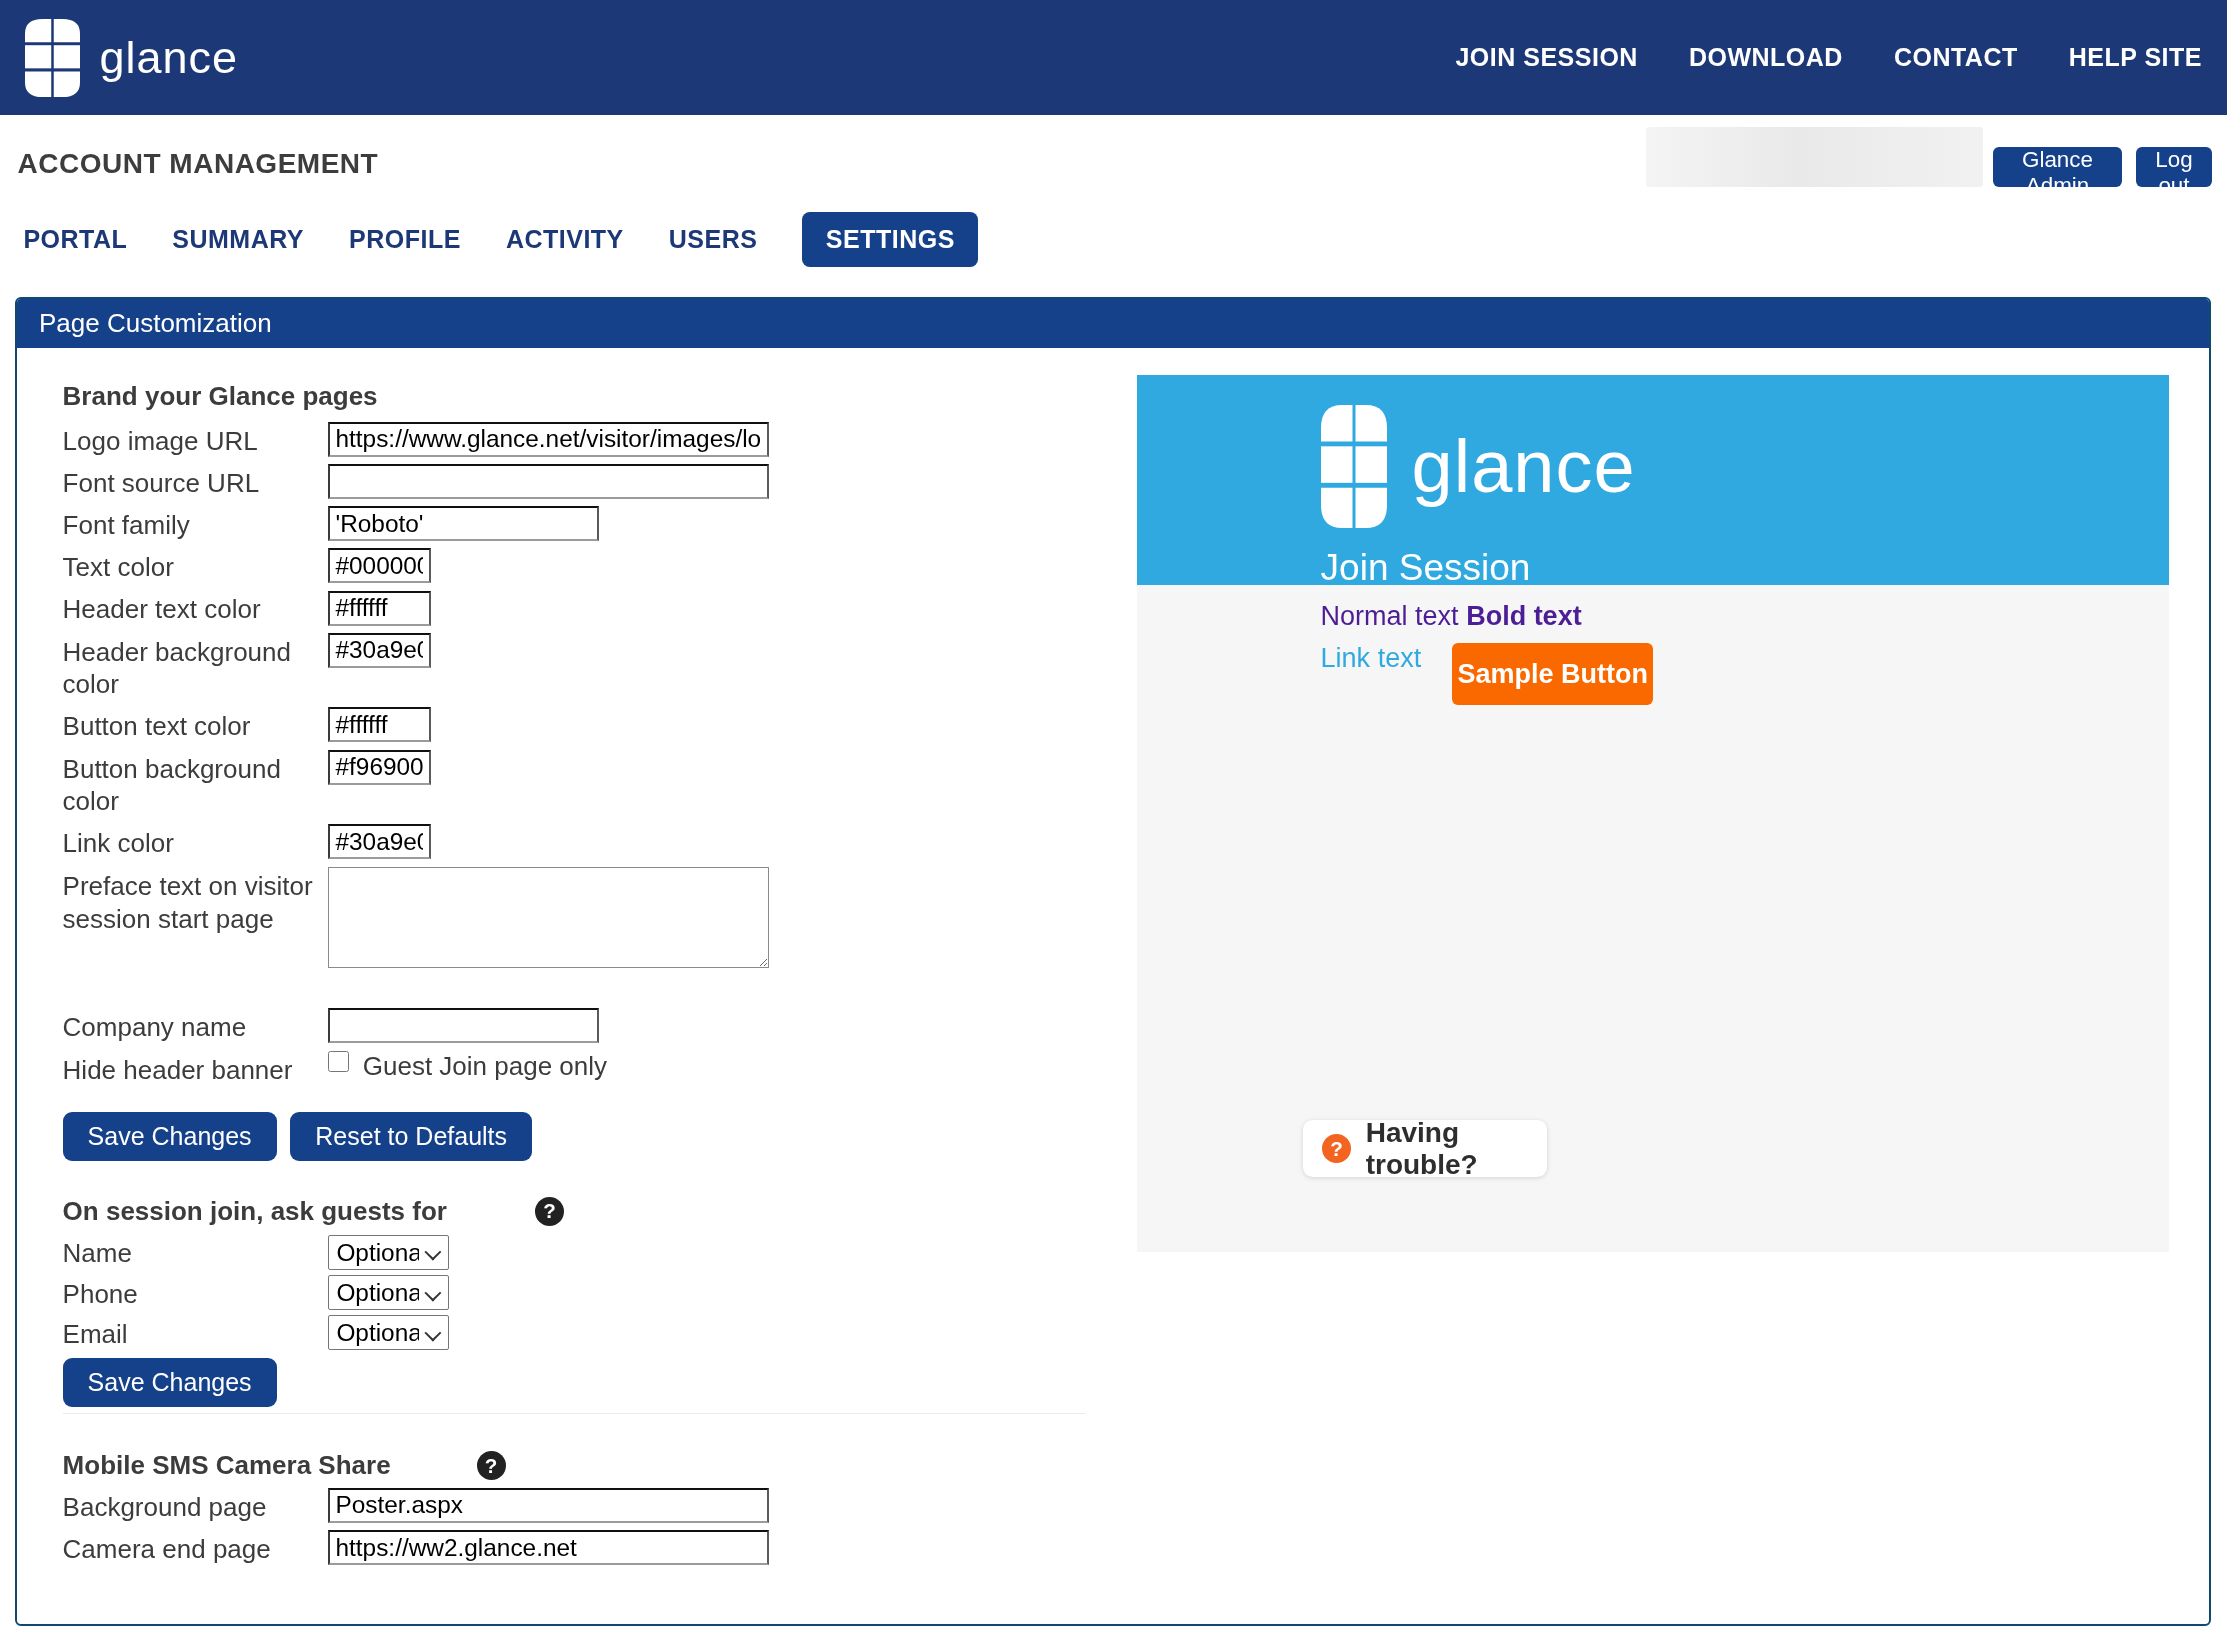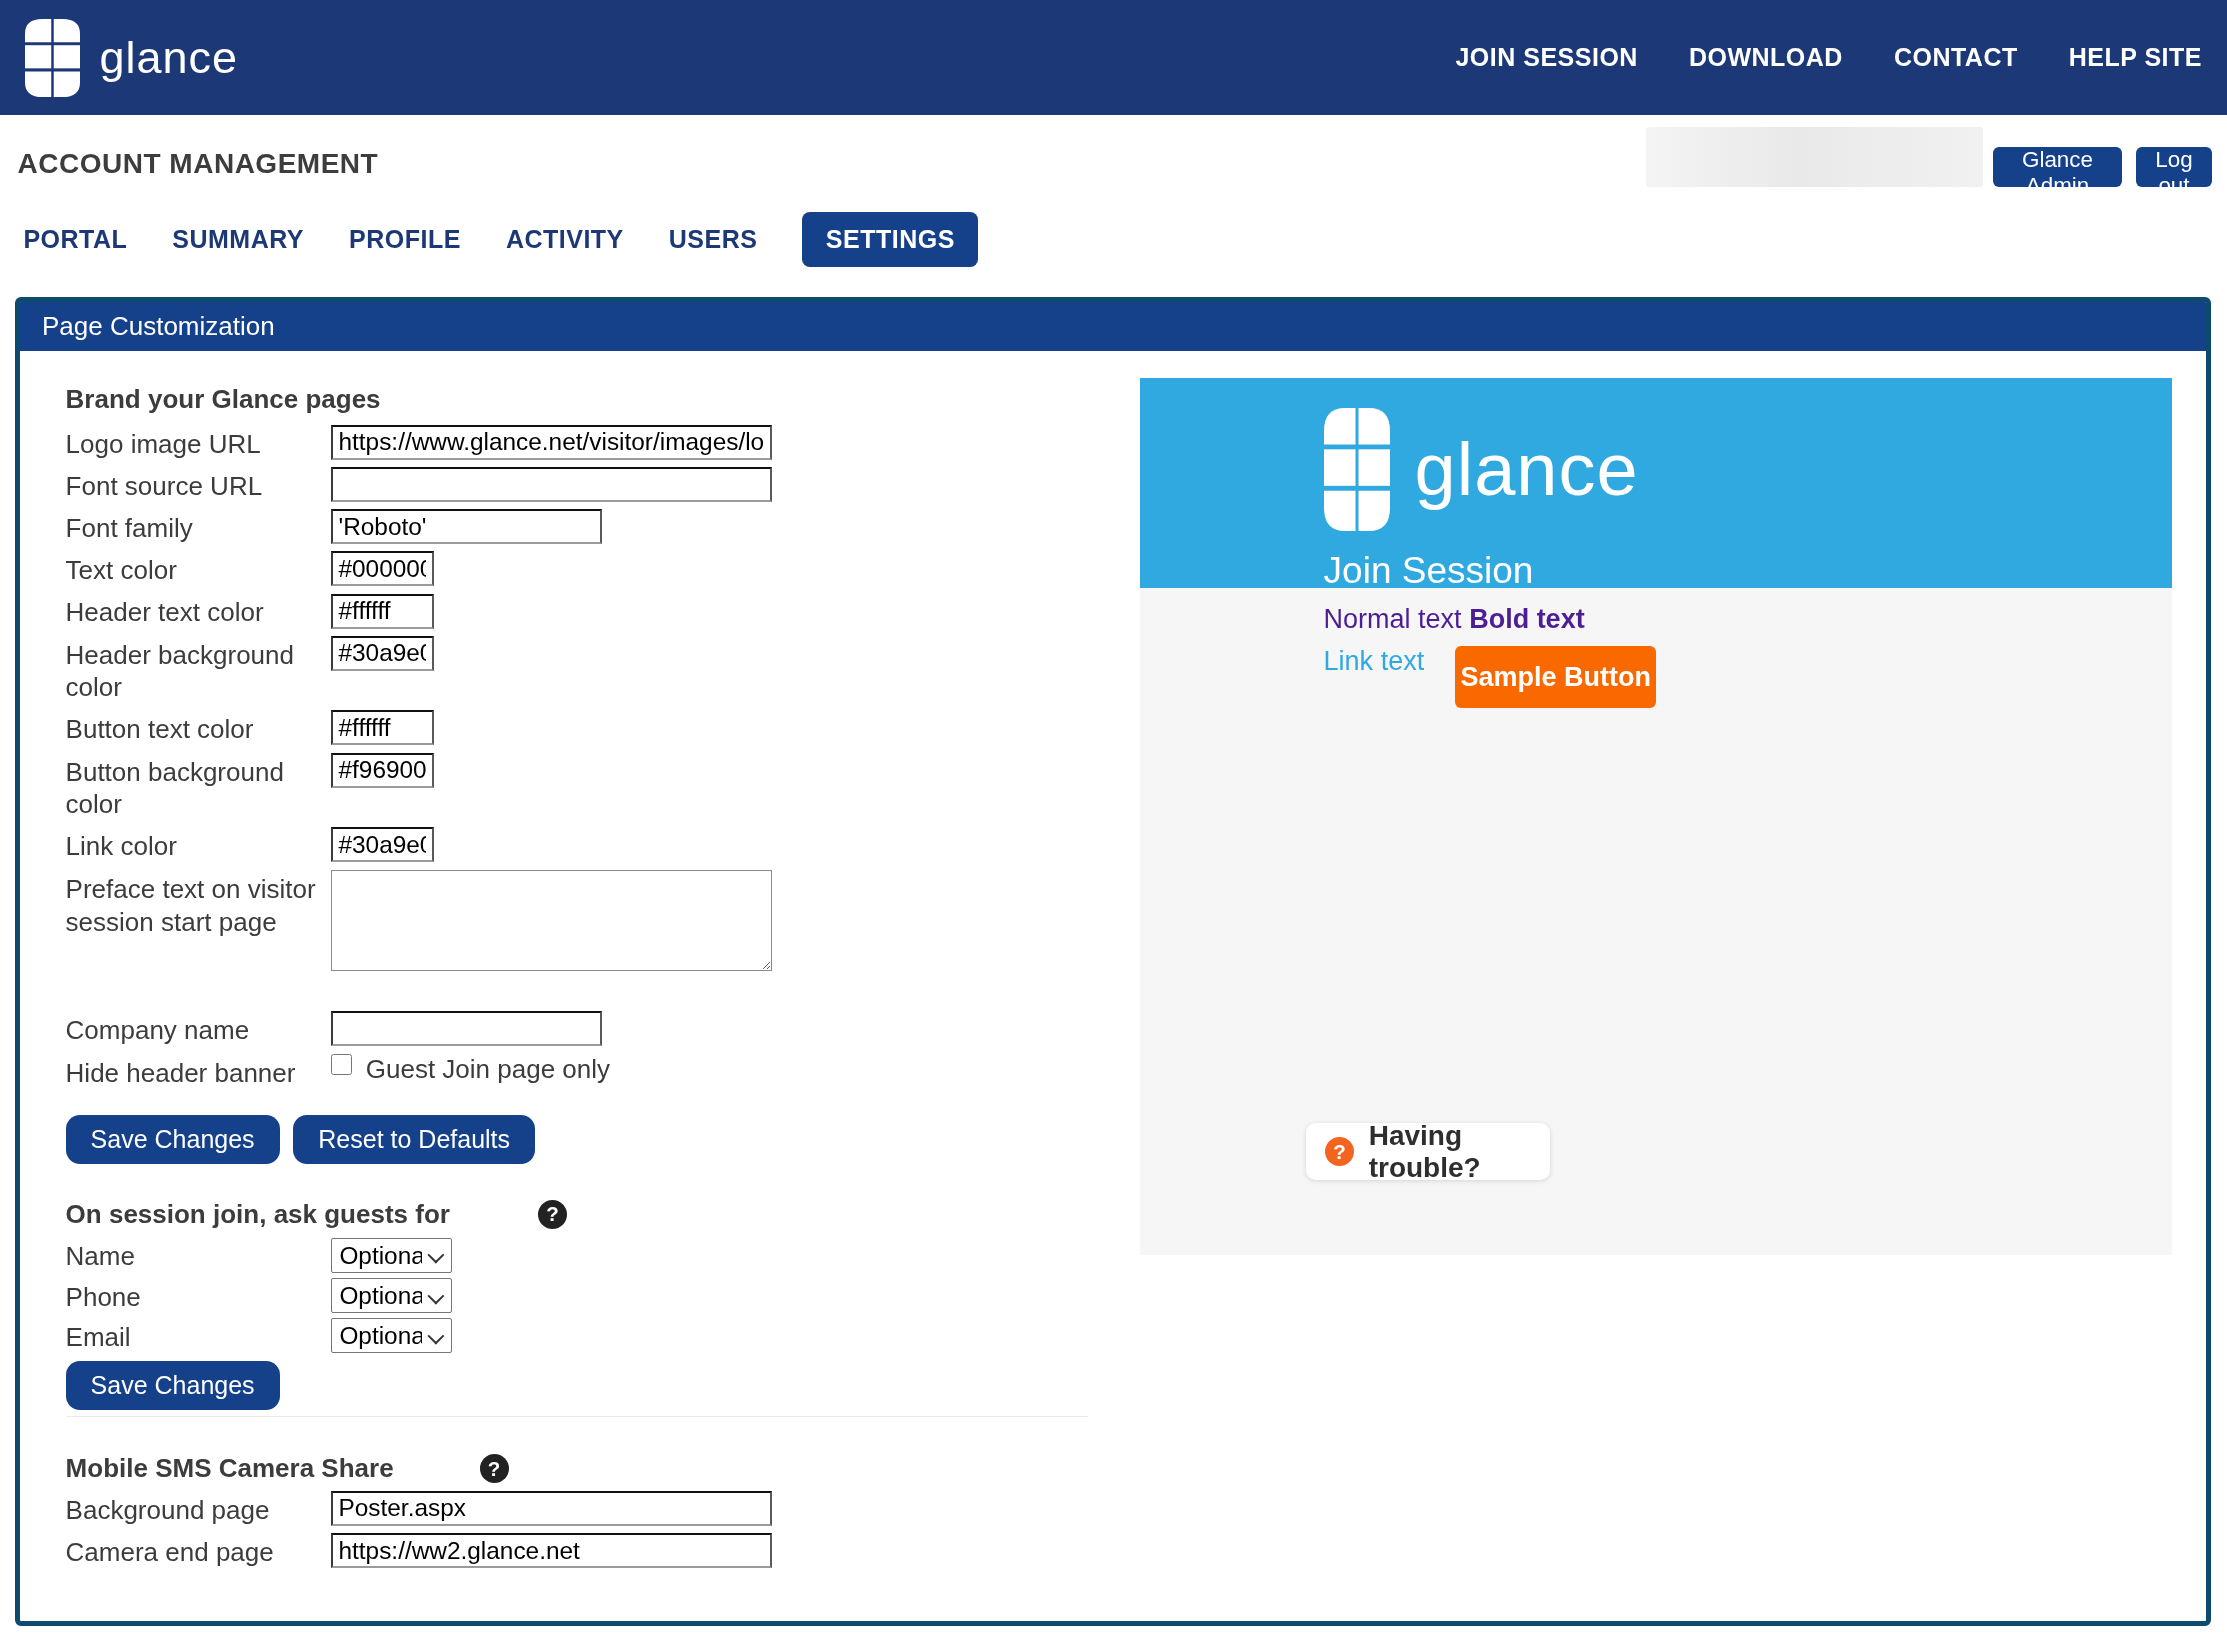--- a/index.html
+++ b/index.html
@@ -57,21 +57,21 @@
   .tab{
     color:var(--navy-dark); font-size:25px; font-weight:bold; letter-spacing:0.5px; cursor:pointer;
   }
   .tab.active{
     background:var(--navy); color:#fff; padding:12.7px 23.4px; border-radius:7.8px;
   }
 
   
   .panel{
     position:absolute; left:14.6px; top:297px; width:2196px; height:1329px;
-    border:5px solid #0c4a6e; border-radius:5.9px; background:#fff; overflow:hidden;
+    border:2px solid #0c4a6e; border-radius:5.9px; background:#fff; overflow:hidden;
   }
   .panel-header{
     height:49px; background:var(--navy);
     display:flex; align-items:center; padding-left:22.4px;
   }
   .panel-header-title{ color:#fff; font-size:26px; }
   .panel-body{ position:relative; height:1281px; }
 
   
   .form-col{ position:absolute; left:46px; top:0; width:1034px; }
@@ -92,21 +92,21 @@
   textarea{
     width:441px; height:101px; border:1px solid #8a8a8a; font-family:inherit; font-size:24.4px;
     resize:both; background:#fff;
   }
   .row-company{ margin-top:40px; }
   .row-check{ margin-top:2.9px; height:29px; }
   .row-check input[type=checkbox]{ width:21.5px; height:21.5px; margin-right:13.7px; }
   .check-label{ font-size:26px; color:#3c3c3c; }
   .btn-row{ display:flex; gap:13.7px; margin-top:32px; }
   .btn{
-    height:49px; background:var(--navy); color:#fff; border:none; border-radius:14px;
+    height:49px; background:var(--navy); color:#fff; border:none; border-radius:9px;
     font-family:inherit; font-size:25px; padding:0 25px; cursor:pointer;
   }
   .h-join{ margin-top:35px; margin-bottom:7.8px; }
   .help-icon{
     width:29px; height:29px; border-radius:50%; background:#222; color:#fff;
     font-size:20.5px; font-weight:bold; display:inline-flex; align-items:center; justify-content:center;
     cursor:pointer; flex:none;
   }
   .gap-help{ margin-left:88px; }
   .form-row-select{ margin-bottom:4.9px; align-items:center; }

